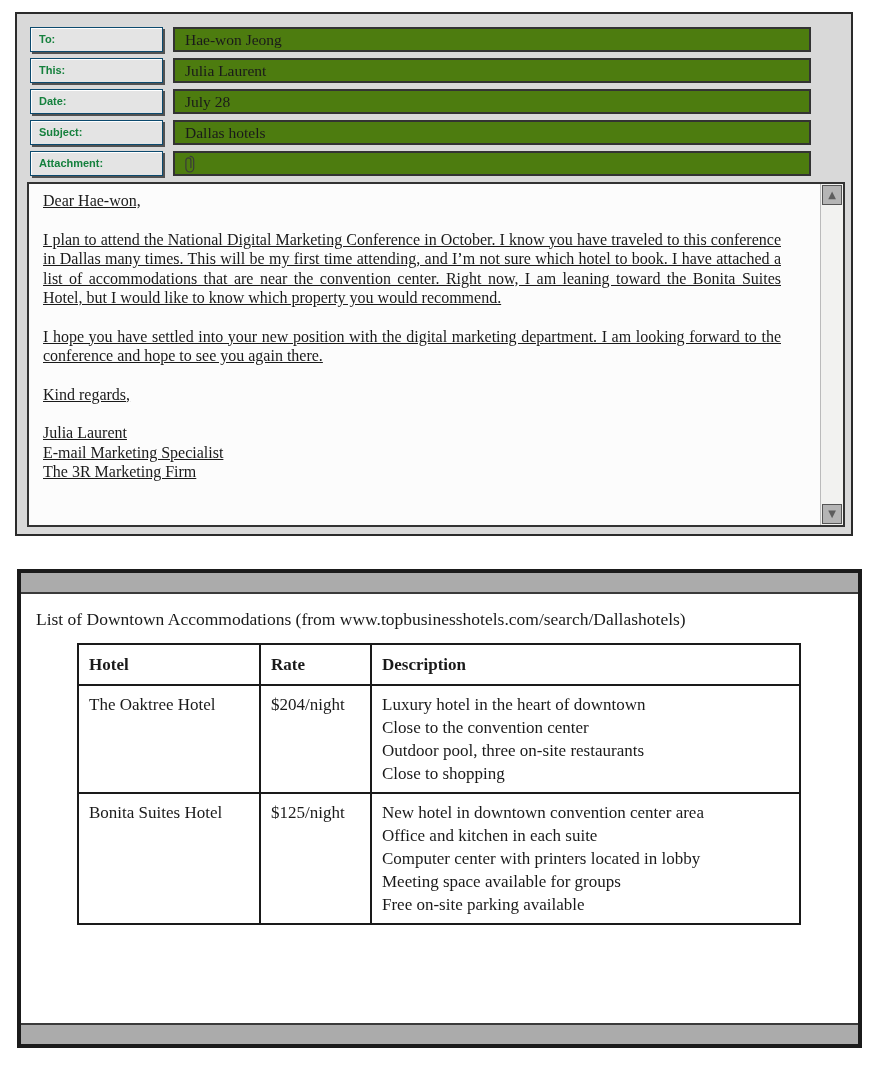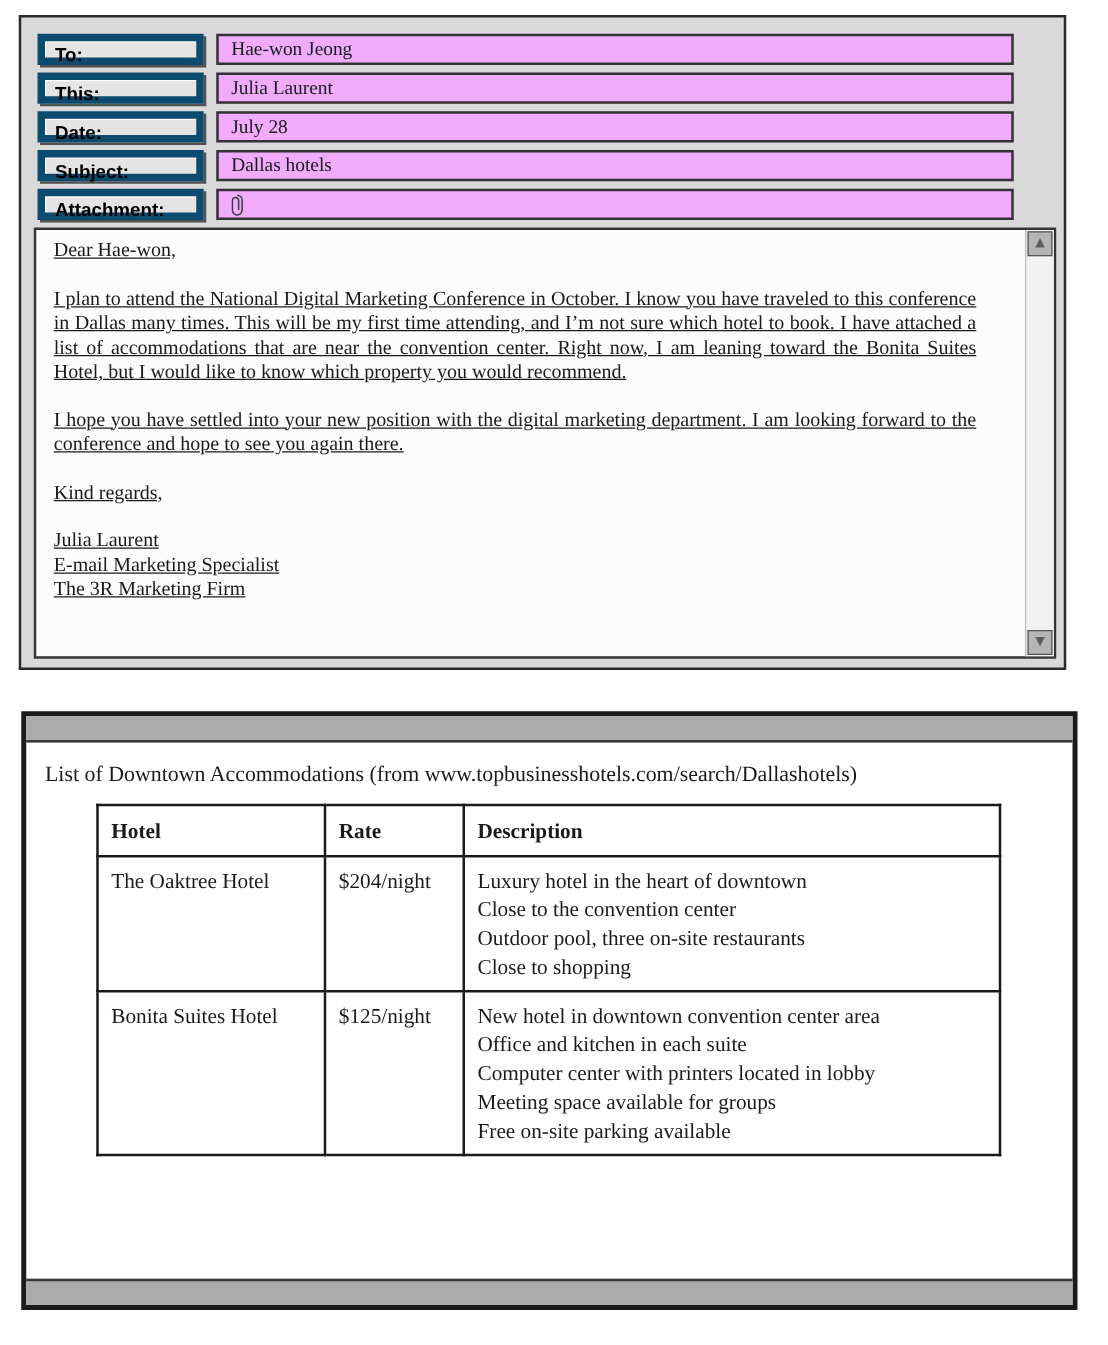--- a/index.html
+++ b/index.html
@@ -25,33 +25,33 @@
   .field-rows { padding-top: 13px; }
   .field-row {
     display: flex;
     align-items: flex-start;
     margin: 0 0 6px 13px;
     height: 25px;
   }
   .label-btn {
     width: 133px; height: 25px;
     background: #e4e4e4;
-    border: 6px solid #0c4a6e;
+    border: 1px solid #0c4a6e;
     box-shadow: inset 1px 1px 0 #ffffff, 2px 2px 0 #515151;
     font-family: "Liberation Sans", sans-serif;
     font-weight: bold;
-    font-size: 15px;
+    font-size: 11px;
     line-height: 23px;
     padding-left: 8px;
-    color: #000000;
+    color: #15803d;
   }
   .field-box {
     margin-left: 10px;
     width: 638px; height: 25px;
-    background: #f0abfc;
+    background: #4d7c0f;
     border: 2px solid #333333;
     font-size: 15.5px;
     line-height: 21px;
     padding-left: 10px;
     display: flex;
     align-items: center;
     gap: 5px;
   }
   .clip-icon { display: inline-block; width: 11px; height: 18px; flex: 0 0 auto; }
 

